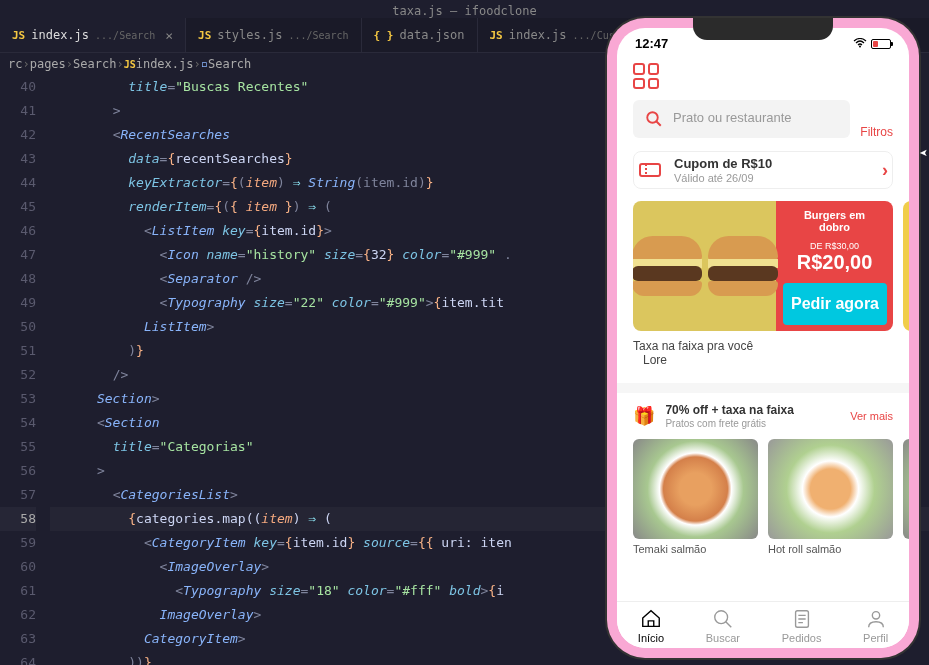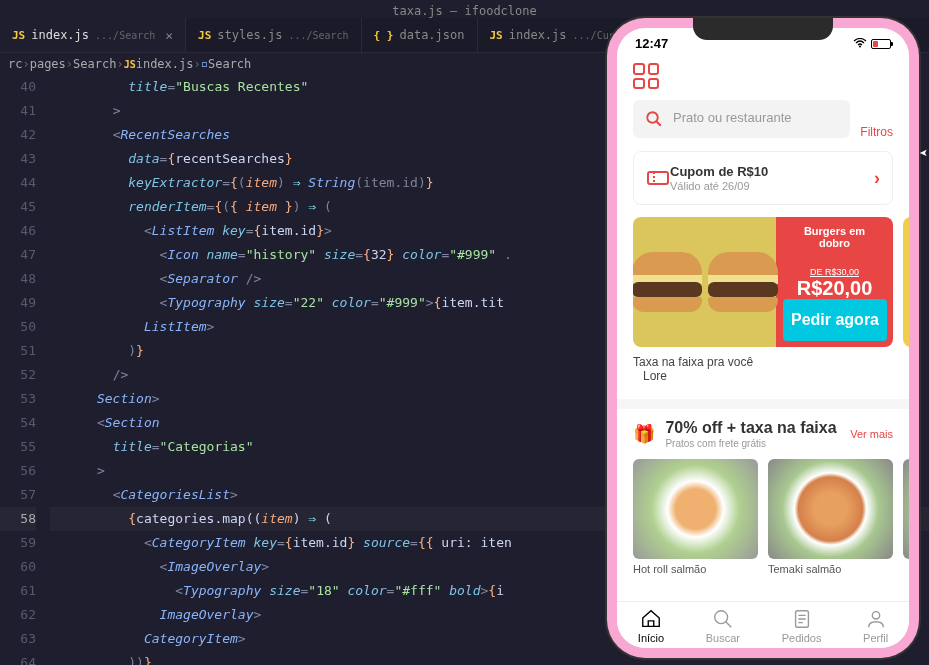--- a/index.html
+++ b/index.html
@@ -208,23 +208,24 @@
 }
 
 .search-icon-svg { width: 18px; height: 18px; stroke: #e84545; stroke-width: 2.5; fill: none; }
 .search-placeholder { color: #999; font-size: 13px; }
 .filters-link { color: #e84545; font-size: 12px; margin-top: 26px; }
 
 .coupon-card {
   margin: 12px 16px;
   border: 1px solid #eee;
   border-radius: 8px;
-  padding: 12px;
+  padding: 4px;
   display: flex;
   align-items: center;
+  gap: 12px;
 }
 
 .coupon-icon { width: 24px; height: 24px; }
 .coupon-icon svg { width:100%; height:100%; }
 .coupon-text { flex: 1; }
 .coupon-title { font-size: 13px; font-weight: 600; color: #333; }
 .coupon-sub { font-size: 11px; color: #999; margin-top:1px; }
 .chevron-right { color: #e84545; font-size: 18px; font-weight: bold; }
 
 .banner-row {
@@ -255,21 +256,21 @@
 }
 .bun-top { width:100%; height:40%; background:#d89b50; border-radius:30px 30px 5px 5px; position:absolute; top:0; }
 .cheese { width:100%; height:15%; background:#f0e090; position:absolute; top:38%; }
 .patty { width:100%; height:25%; background:#5a3820; border-radius:6px; position:absolute; top:50%; }
 .bun-bot { width:100%; height:25%; background:#d89b50; border-radius:5px 5px 20px 20px; position:absolute; bottom:0; }
 
 .banner-text {
   width: 45%; padding: 8px 6px; color: #fff; text-align: center;
 }
 .banner-title { font-size: 11px; font-weight: 600; }
-.banner-price-label { font-size: 9px; margin-top: 18px; text-decoration: underline; }
+.banner-price-label { font-size: 9px; margin-top: 8px; }
 .banner-price { font-size: 20px; font-weight: 800; }
 .banner-cta {
   position: absolute; bottom: 6px; right: 6px;
   background: #00c8e0; color: #fff; font-size: 16px; font-weight: 600;
   padding: 12px 8px; border-radius: 4px; text-align: center;
 }
 
 .banner-peek {
   background: #f0cd4a; width: 30px;
 }
@@ -288,21 +289,21 @@
 
 .promo-row {
   display: flex;
   align-items: center;
   padding: 10px 16px;
   gap: 10px;
 }
 
 .gift-icon { font-size: 18px; }
 .promo-text { flex: 1; }
-.promo-title { font-size: 16px; font-weight: 700; color: #333; }
+.promo-title { font-size: 12px; font-weight: 700; color: #333; }
 .promo-sub { font-size: 10px; color: #999; margin-top:1px; }
 .see-more { color: #e84545; font-size: 11px; }
 
 .food-grid {
   display: flex;
   gap: 10px;
   padding: 0 16px;
   overflow: hidden;
 }
 
@@ -522,26 +523,26 @@
       <span class="gift-icon">🎁</span>
       <div class="promo-text">
         <div class="promo-title">70% off + taxa na faixa</div>
         <div class="promo-sub">Pratos com frete grátis</div>
       </div>
       <span class="see-more">Ver mais</span>
     </div>
 
     <div class="food-grid">
       <div class="food-card">
+        <div class="food-img"></div>
+        <div class="food-name">Temaki salmão</div>
+      </div>
+      <div class="food-card">
         <div class="food-img sushi2"></div>
         <div class="food-name">Hot roll salmão</div>
-      </div>
-      <div class="food-card">
-        <div class="food-img"></div>
-        <div class="food-name">Temaki salmão</div>
       </div>
       <div class="food-card">
         <div class="food-img"></div>
       </div>
     </div>
 
     <div class="tab-bar" id="tab-bar">
         <div class="tab-item active">
           <svg class="tab-icon-svg" viewBox="0 0 24 24">
             <path d="M3 11 L12 3 L21 11 V20 H3 Z M9 20 V14 H15 V20"></path>

